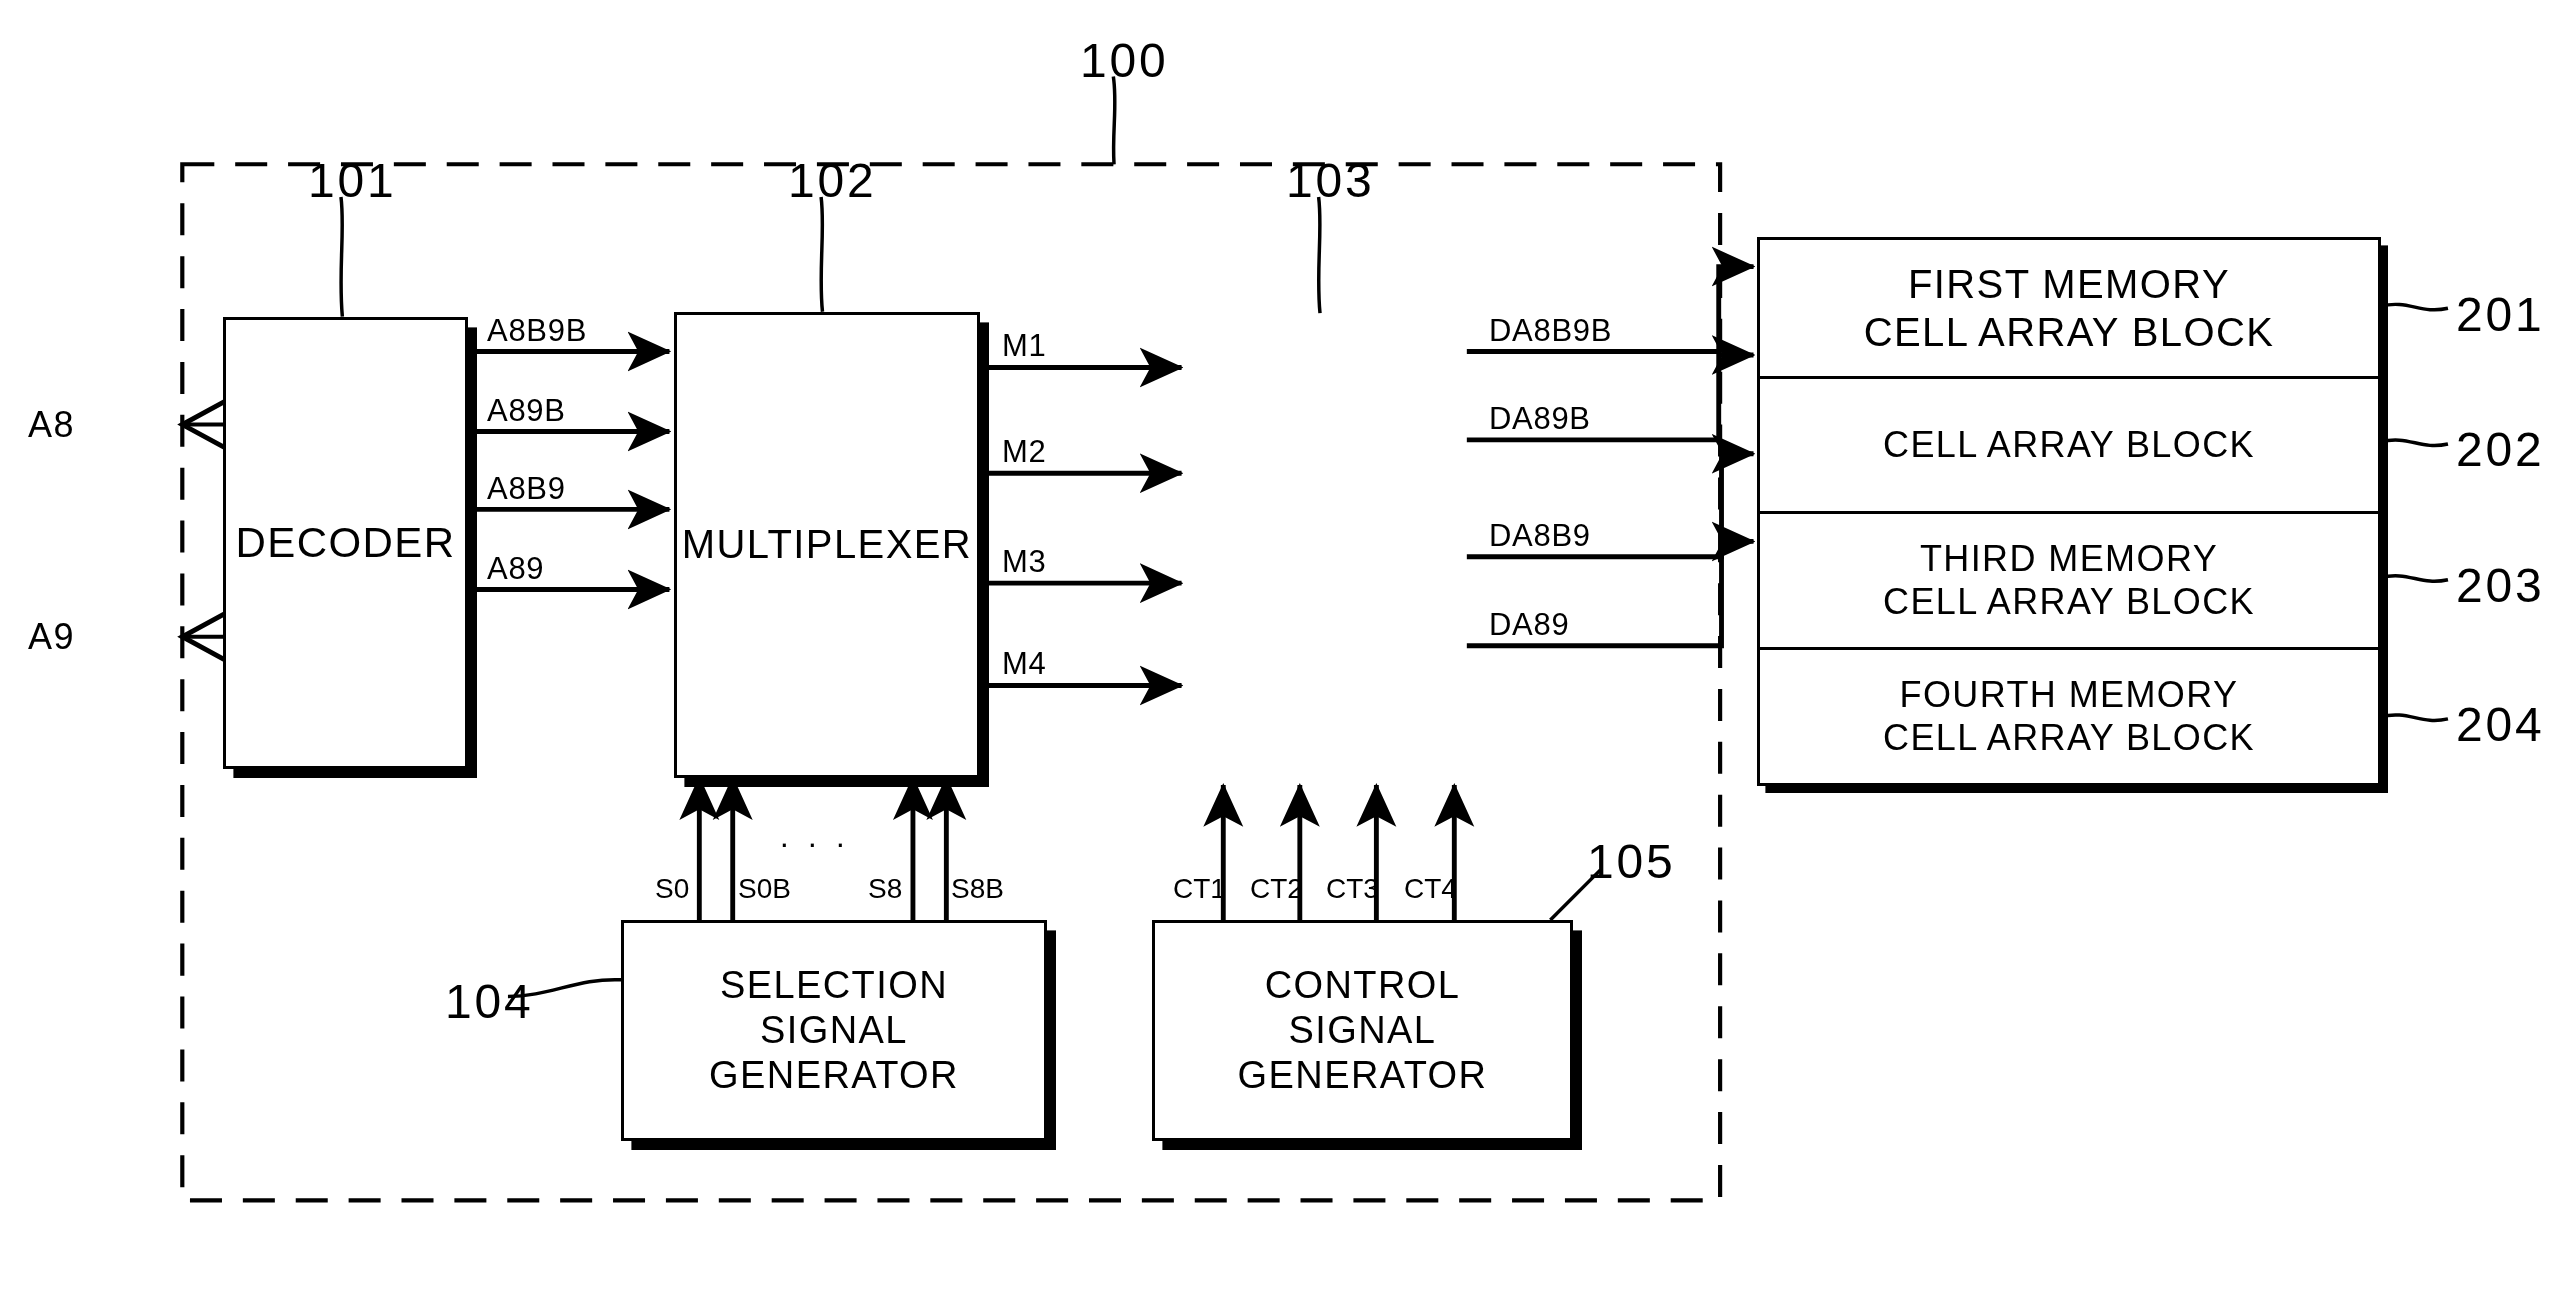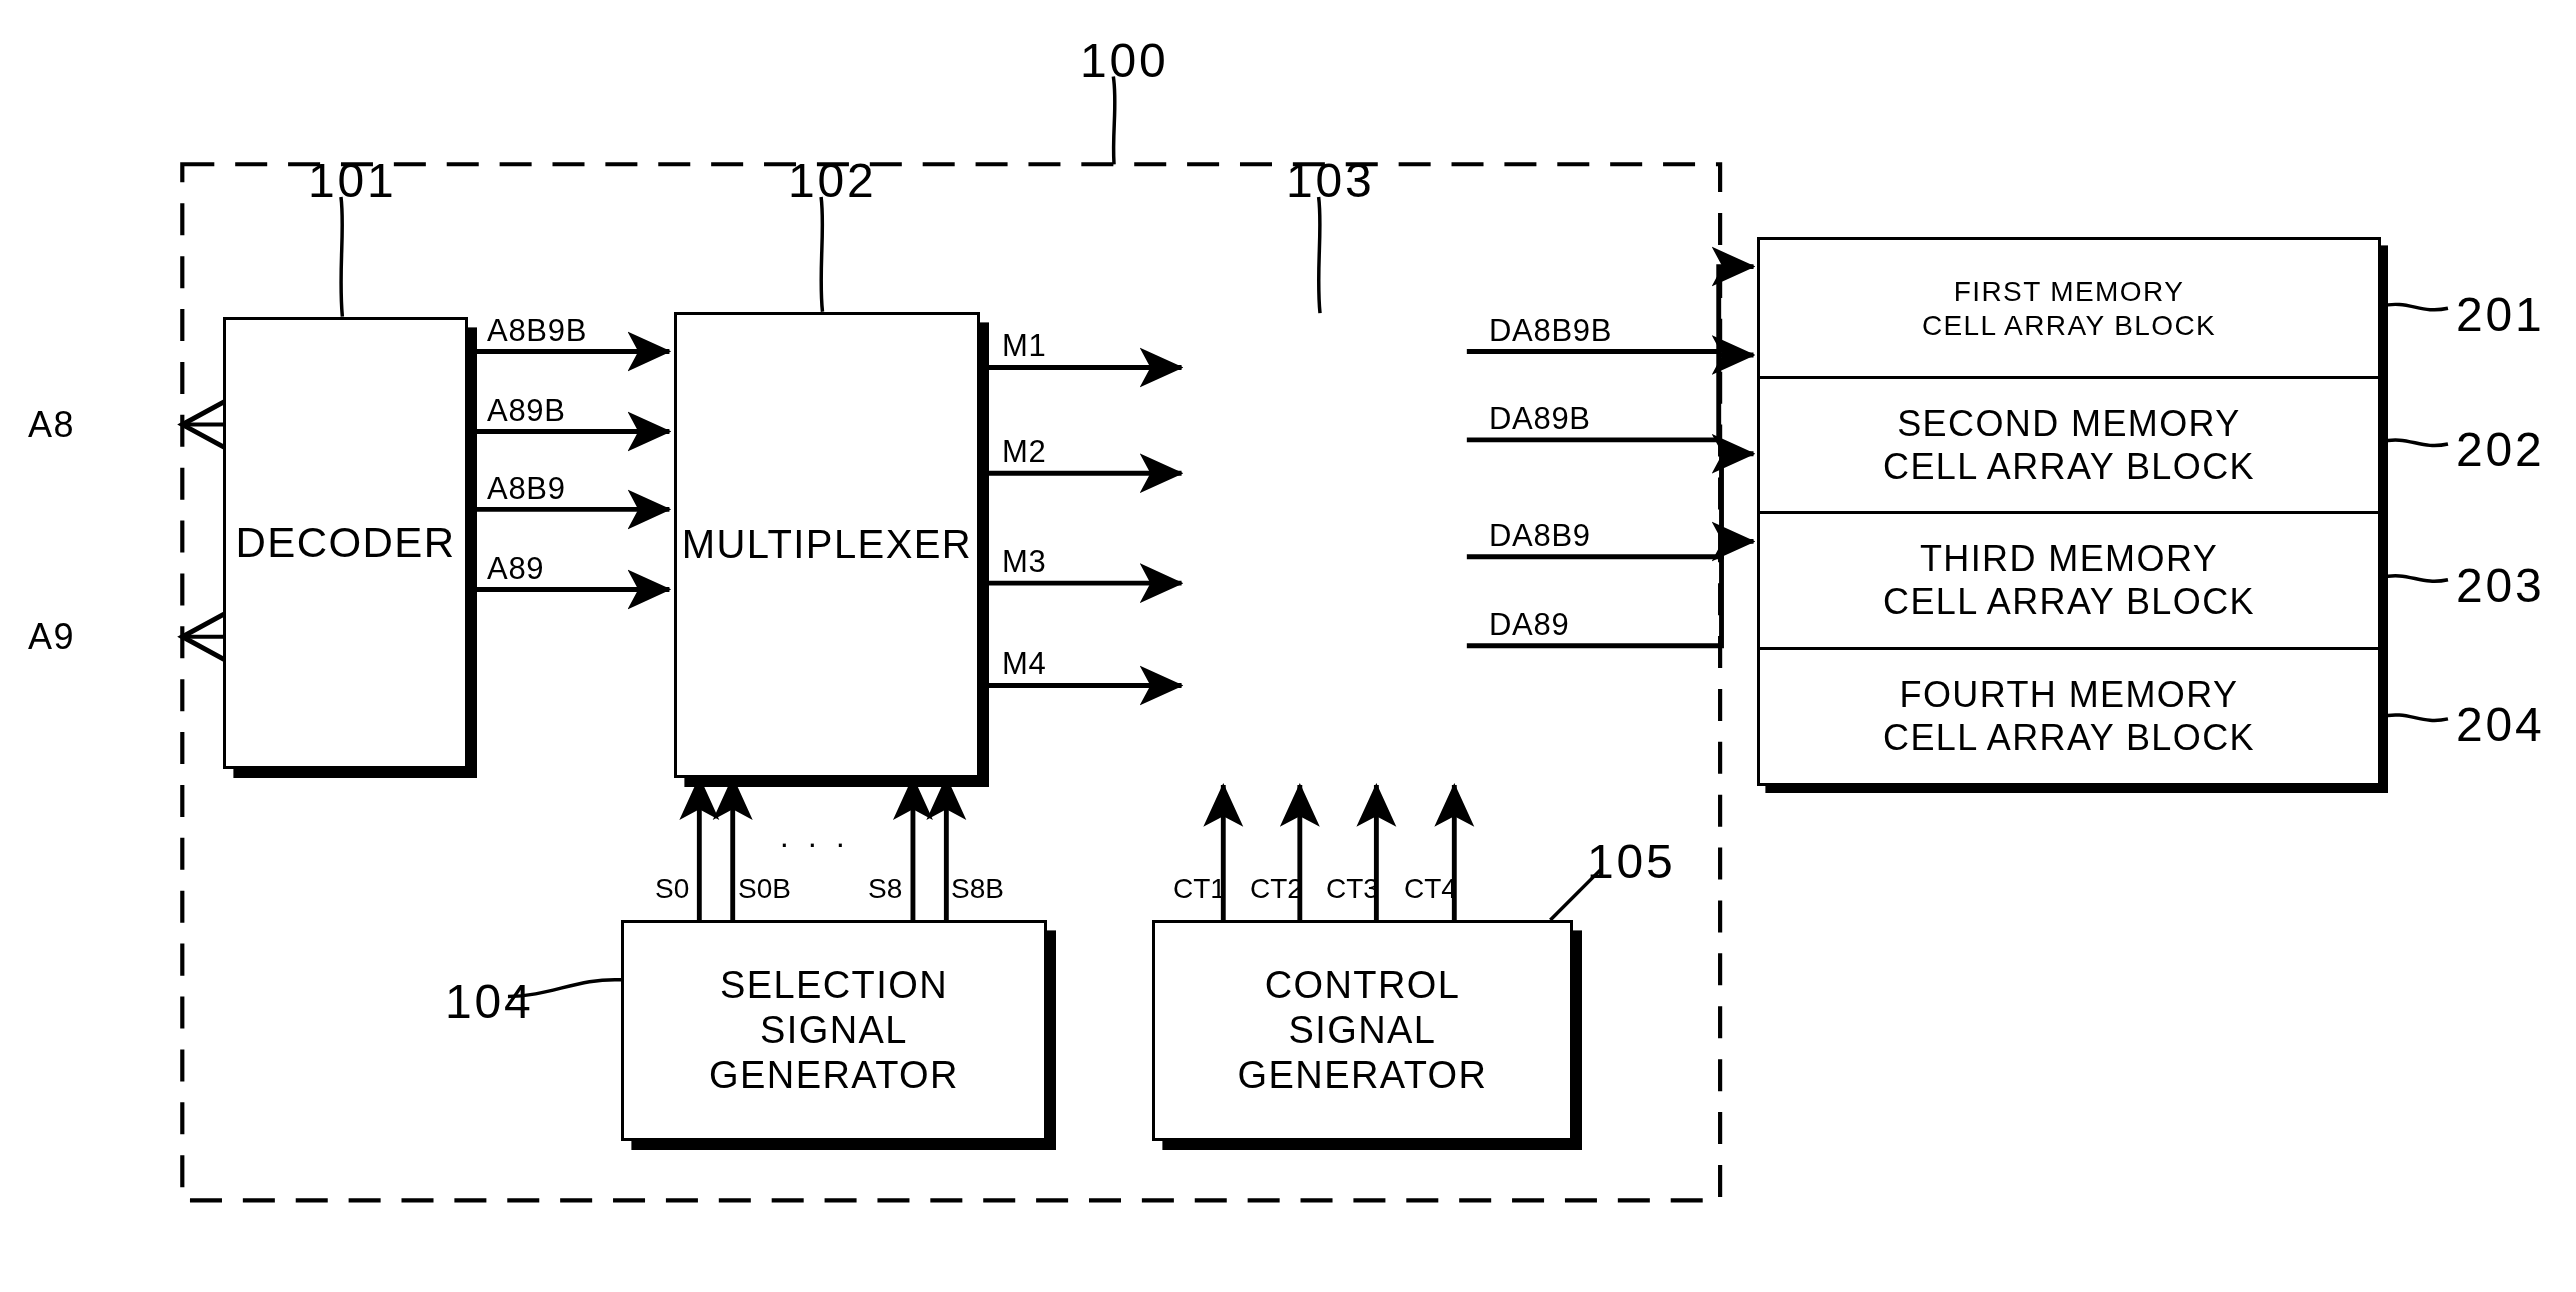--- a/index.html
+++ b/index.html
@@ -186,26 +186,25 @@
     <span>SIGNAL</span>
     <span>GENERATOR</span>
   </div>
 
   <div class="blk sh" style="left:1152px;top:920px;width:421px;height:221px;font-size:38px;flex-direction:column;">
     <span>CONTROL</span>
     <span>SIGNAL</span>
     <span>GENERATOR</span>
   </div>
 
-  <div class="blk shmem" style="left:1757px;top:237px;width:624px;height:143px;font-size:28px;flex-direction:column;">
+  <div class="blk shmem" style="left:1757px;top:237px;width:624px;height:143px;font-size:40px;flex-direction:column;">
     <span>FIRST MEMORY</span>
     <span>CELL ARRAY BLOCK</span>
   </div>
   <div class="blk shmem" style="left:1757px;top:376px;width:624px;height:139px;font-size:36px;flex-direction:column;">
-    <span>SECOND MEMORY</span>
     <span>CELL ARRAY BLOCK</span>
   </div>
   <div class="blk shmem" style="left:1757px;top:511px;width:624px;height:139px;font-size:36px;flex-direction:column;">
     <span>THIRD MEMORY</span>
     <span>CELL ARRAY BLOCK</span>
   </div>
   <div class="blk shmem" style="left:1757px;top:647px;width:624px;height:139px;font-size:36px;flex-direction:column;">
     <span>FOURTH MEMORY</span>
     <span>CELL ARRAY BLOCK</span>
   </div>

